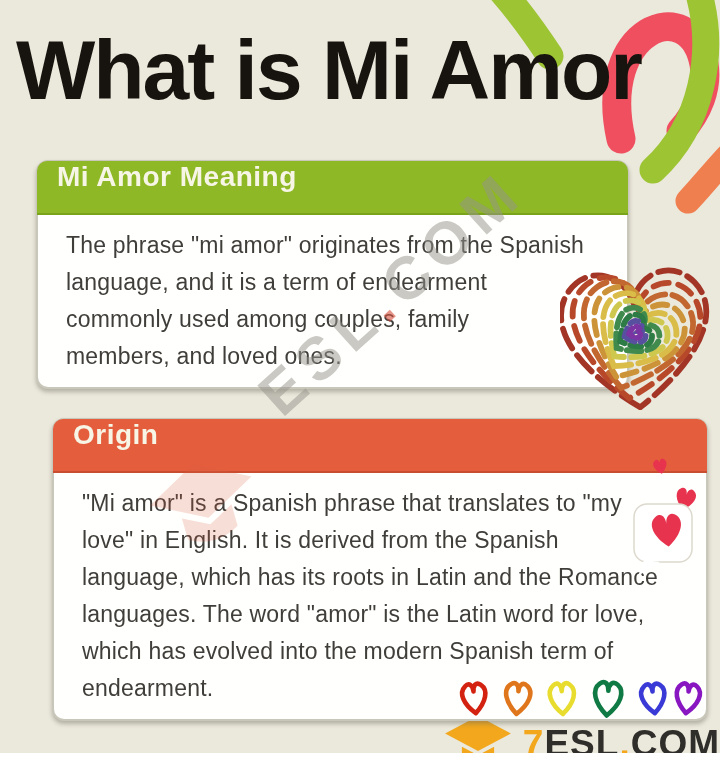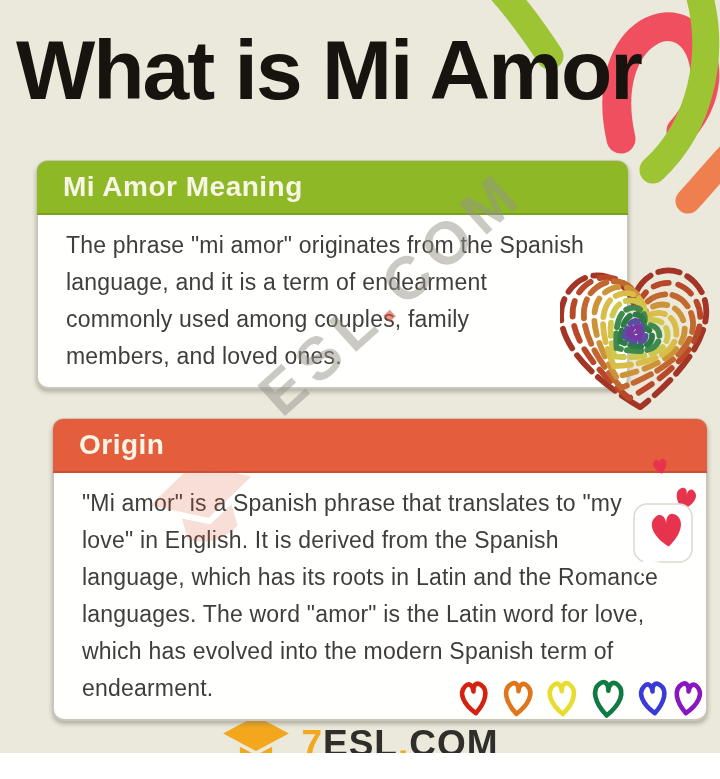--- a/index.html
+++ b/index.html
@@ -18,22 +18,22 @@
   }
   
   .card{
     position:absolute; background:#fffffd;
     border:2px solid #c9c7ba; border-radius:12px;
     box-shadow:0 3px 4px rgba(110,108,95,.45);
   }
   .card1{ left:36px; top:160px; width:589px; z-index:2; }
   .card2{ left:52px; top:418px; width:652px; z-index:4; }
   .card-header{
-    height:54px; border-radius:10px 10px 0 0; display:flex; align-items:center;
-    padding:0 26px; box-sizing:border-box; margin:-1px; width:calc(100% + 2px);
+    height:54px; border-radius:10px 10px 0 0; display:flex; 
+    padding:0 20px; box-sizing:border-box; margin:-1px; width:calc(100% + 2px);
   }
   .card1 .card-header{ background:#8eb826; border-bottom:2px solid #7aa31c;}
   .card2 .card-header{ background:#e45d3c; border-bottom:2px solid #c94e31;}
   .card-header span{
     font-size:28px; font-weight:bold; color:#f7f5e6; letter-spacing:.5px;
   }
   .card-body{ padding:13px 20px 12px 28px; }
   .card-body p{
     margin:0; font-size:23px; line-height:37px; color:#403e3a;
     white-space:pre; letter-spacing:.2px;
@@ -54,21 +54,21 @@
   .cap-watermark svg polygon, .cap-watermark svg path{ fill:#d95f41; }
   
   #fp-heart{ position:absolute; left:560px; top:255px; z-index:5; pointer-events:none;}
   
   #heart-bubble{ position:absolute; left:628px; top:450px; z-index:6; pointer-events:none;}
   
   #hearts-row{ position:absolute; left:448px; top:666px; z-index:6; pointer-events:none;}
   
   .footer{
     position:absolute; left:0; right:0; top:716px; z-index:2;
-    display:flex; justify-content:center; align-items:center; gap:10px;
+    display:flex; justify-content:flex-end; align-items:center; gap:10px;
   }
   .logo-text{
     font-size:37px; font-weight:bold; letter-spacing:1px; color:#302e2a;
     white-space:nowrap;
   }
   .logo-text .gold{ color:#f2a71c; }
 </style>
 </head>
 <body>
 

